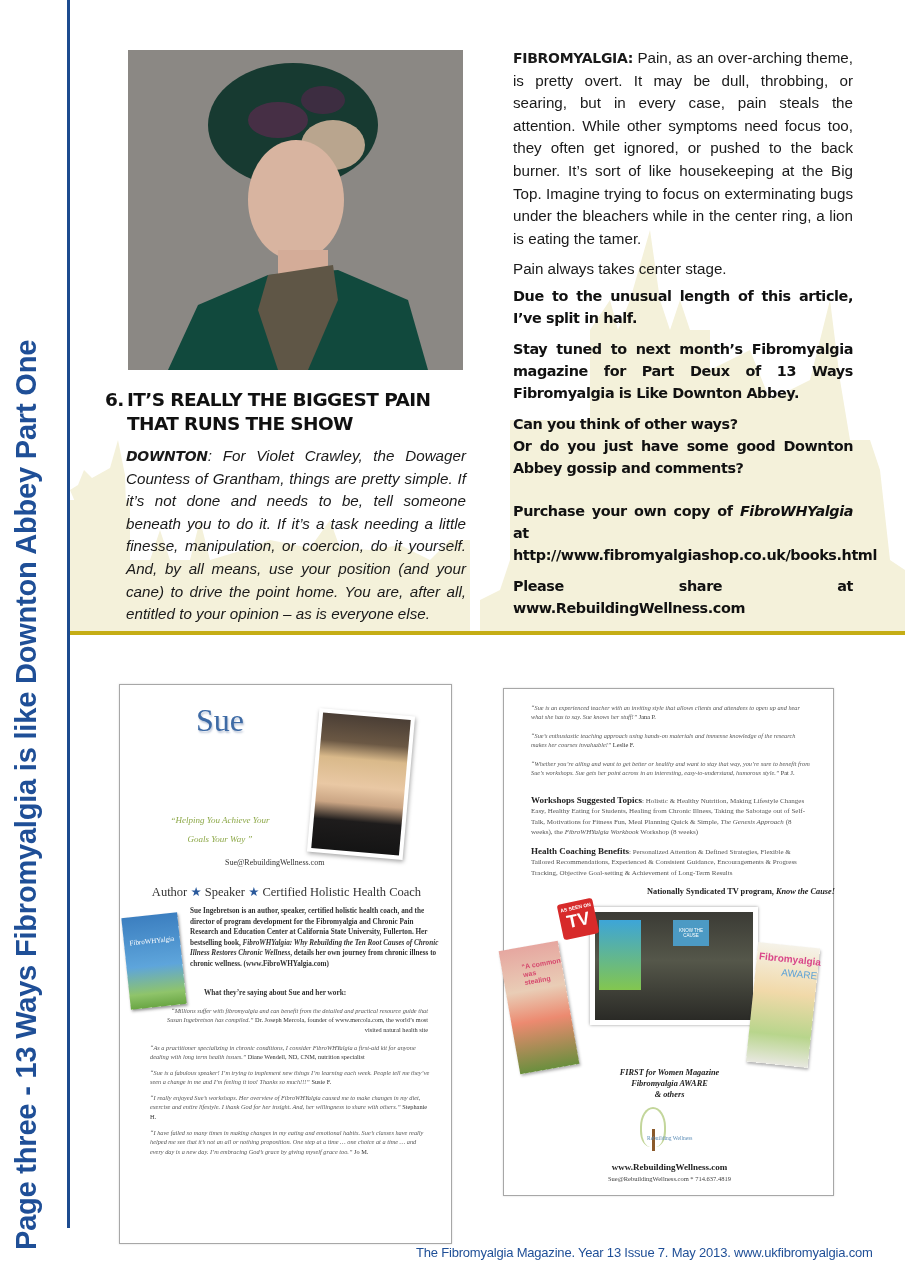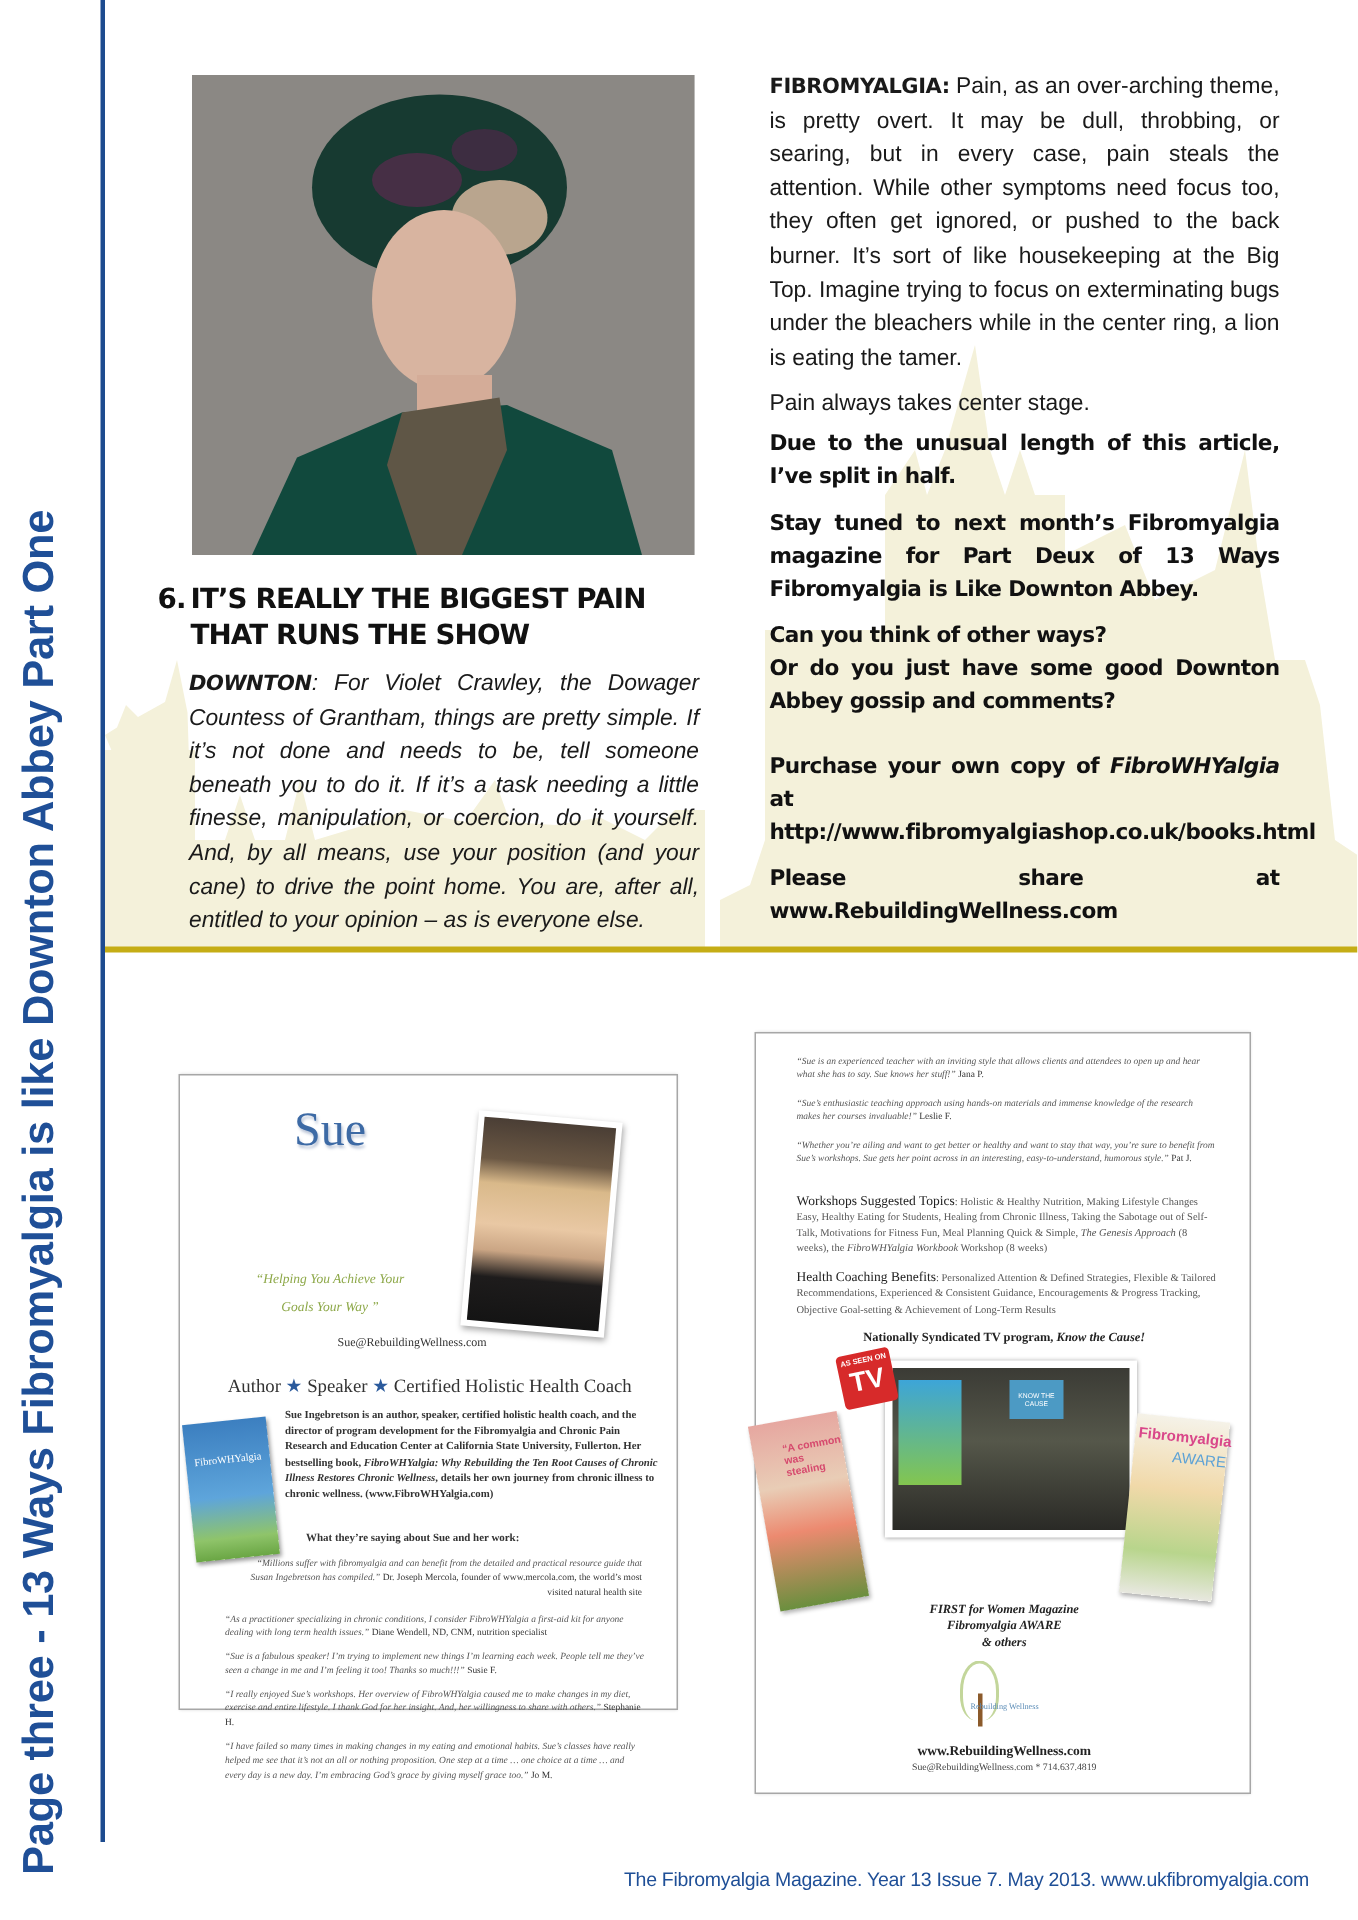--- a/index.html
+++ b/index.html
@@ -47,21 +47,21 @@
     position: absolute; left: 513px; top: 285px; width: 340px;
     font-weight: bold; font-size: 14.4px; line-height: 22px; text-align: justify; color: #111;
     font-family: "DejaVu Sans", sans-serif; letter-spacing: -0.4px;
   }
   .cta p { margin-bottom: 9px; }
   .cta .gap { height: 12px; }
   .cta i { font-style: italic; }
 
   
   .flyer { position: absolute; background: #fff; border: 1px solid #a7a7a7; box-shadow: 0 0 2px rgba(0,0,0,0.15); font-family: "Liberation Serif", "DejaVu Serif", serif; color: #333; }
-  .flyer-left { left: 119px; top: 684px; width: 333px; height: 424px; margin-top: 32px; }
+  .flyer-left { left: 119px; top: 684px; width: 333px; height: 560px; }
   .flyer-right { left: 503px; top: 688px; width: 331px; height: 508px; }
 
   .sue-name { position: absolute; left: 30px; top: 16px; width: 140px; text-align: center; font-size: 32px; line-height: 38px; color: #3d6aa5; text-shadow: 1px 2px 2px rgba(60,90,140,0.35); }
   .sue-tag { position: absolute; left: 40px; top: 126px; width: 120px; text-align: center; font-size: 9px; line-height: 19px; color: #8da848; font-style: italic; }
   .sue-email { position: absolute; left: 105px; top: 173px; font-size: 8px; color: #333; }
   .sue-photo { position: absolute; left: 193px; top: 27px; width: 96px; height: 144px; background: #fff; transform: rotate(5deg); box-shadow: 1px 2px 4px rgba(0,0,0,0.35); padding: 4px; }
   .sue-photo .inner { width: 100%; height: 100%; background: linear-gradient(180deg, #4a3e35 0%, #6b5844 20%, #d9b98a 32%, #e9c8a4 52%, #caa584 65%, #1e1c1c 78%, #141414 100%); }
 
   .credentials { position: absolute; left: 0; top: 199px; width: 333px; text-align: center; font-size: 12.5px; color: #333; }
   .credentials .star { color: #2b5a9c; }
@@ -71,23 +71,23 @@
   .bio { position: absolute; left: 70px; top: 221px; width: 250px; font-size: 7.2px; line-height: 10.5px; font-weight: bold; color: #333; }
   .bio i { font-weight: bold; }
   .saying { position: absolute; left: 84px; top: 303px; font-size: 7.3px; font-weight: bold; color: #333; }
 
   .quote { position: absolute; left: 30px; width: 280px; font-size: 6.3px; line-height: 9.4px; color: #555; font-style: italic; }
   .quote .by { font-style: normal; color: #333; }
 
   .fr-quote { position: absolute; left: 27px; width: 280px; font-size: 6.3px; line-height: 9.4px; color: #555; font-style: italic; }
   .fr-quote .by { font-style: normal; color: #333; }
   .fr-block { position: absolute; left: 27px; width: 280px; font-size: 7px; line-height: 10.3px; color: #555; }
-  .fr-block .lead { font-weight: normal; font-size: 9px; color: #222; }
+  .fr-block .lead { font-weight: bold; font-size: 9px; color: #222; }
   .fr-block i { font-style: italic; text-align: center; }
-  .tv-caption { position: absolute; left: 0; top: 198px; width: 331px; text-align: center; font-size: 8.3px; font-weight: bold; color: #222; }
+  .tv-caption { position: absolute; left: 0; top: 198px; width: 331px; text-align: right; font-size: 8.3px; font-weight: bold; color: #222; }
   .tv-caption i { font-style: italic; }
 
   .tv-screen { position: absolute; left: 86px; top: 218px; width: 168px; height: 118px; background: #fff; box-shadow: 0 0 3px rgba(0,0,0,0.4); padding: 5px; }
   .tv-screen .inner { width: 100%; height: 100%; background: linear-gradient(180deg, #3b3b35 0%, #55574a 45%, #2a2a26 100%); position: relative; }
   .tv-screen .panel { position: absolute; left: 4px; top: 8px; width: 42px; height: 70px; background: linear-gradient(180deg, #3da5d8, #83c64f); }
   .tv-screen .monitor { position: absolute; left: 78px; top: 8px; width: 36px; height: 26px; background: #4c9ac4; color: #fff; font-size: 4.5px; text-align: center; padding-top: 8px; font-family: "Liberation Sans", sans-serif; }
   .badge-tv { position: absolute; left: 56px; top: 212px; width: 36px; height: 36px; background: #d72a2a; transform: rotate(-12deg); color: #fff; font-family: "Liberation Sans", sans-serif; font-weight: bold; text-align: center; border-radius: 3px; }
   .badge-tv .s { font-size: 5px; display: block; padding-top: 3px; }
   .badge-tv .b { font-size: 18px; line-height: 20px; }
   .mag1 { position: absolute; left: 5px; top: 256px; width: 60px; height: 125px; background: linear-gradient(180deg, #e6a7a0 0%, #e9cdb6 35%, #ec8a70 60%, #6a8f3e 100%); transform: rotate(-10deg); box-shadow: 1px 2px 3px rgba(0,0,0,0.3); }

